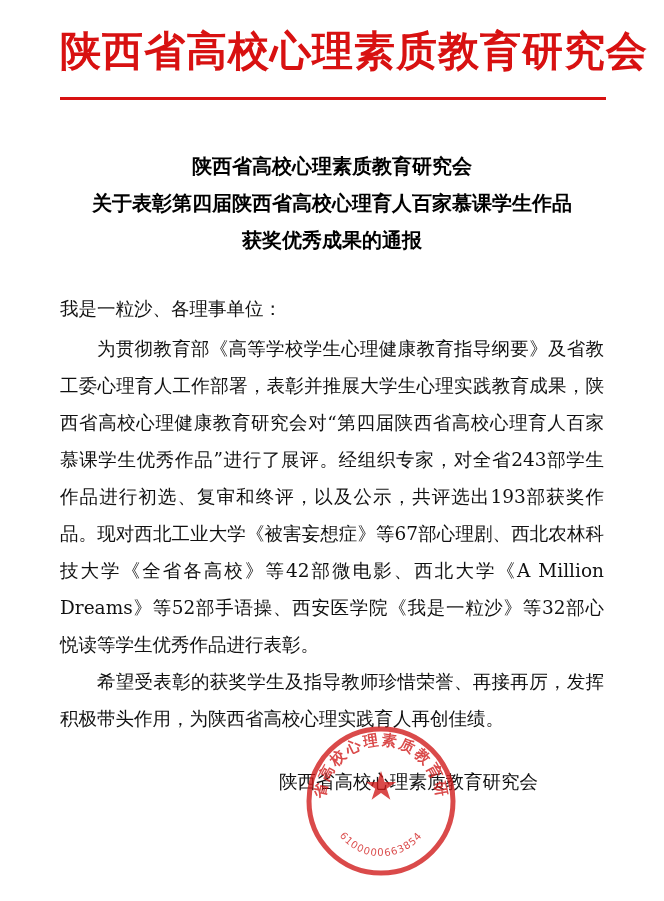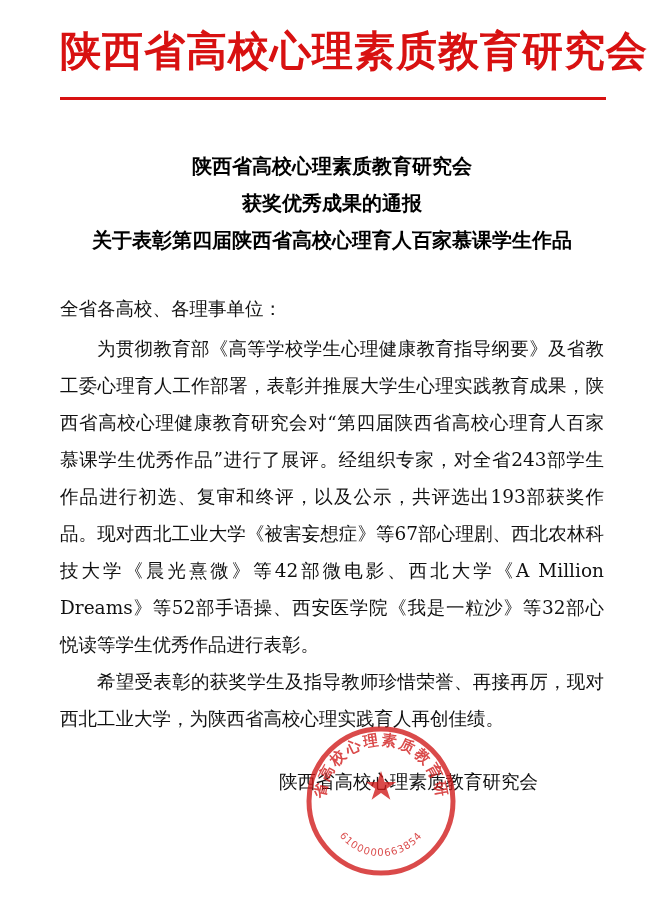--- a/index.html
+++ b/index.html
@@ -110,29 +110,29 @@
 
 <div class="page">
 
   <div class="letterhead">
     <div class="letterhead-title">陕西省高校心理素质教育研究会</div>
     <div class="letterhead-rule"></div>
   </div>
 
   <div class="doc-title">
     <div class="line">陕西省高校心理素质教育研究会</div>
+    <div class="line">关于表彰第四届陕西省高校心理育人百家慕课学生作品</div>
     <div class="line">获奖优秀成果的通报</div>
-    <div class="line">关于表彰第四届陕西省高校心理育人百家慕课学生作品</div>
   </div>
 
-  <div class="salutation">全省各高校、各理事单位：</div>
+  <div class="salutation">我是一粒沙、各理事单位：</div>
 
   <div class="body-text">
-    <p>为贯彻教育部《高等学校学生心理健康教育指导纲要》及省教工委心理育人工作部署，表彰并推展大学生心理实践教育成果，陕西省高校心理健康教育研究会对“第四届陕西省高校心理育人百家慕课学生优秀作品”进行了展评。经组织专家，对全省243部学生作品进行初选、复审和终评，以及公示，共评选出193部获奖作品。现对西北工业大学《被害妄想症》等67部心理剧、西北农林科技大学《晨光熹微》等42部微电影、西北大学《A Million Dreams》等52部手语操、西安医学院《我是一粒沙》等32部心悦读等学生优秀作品进行表彰。</p>
-    <p>希望受表彰的获奖学生及指导教师珍惜荣誉、再接再厉，现对西北工业大学，为陕西省高校心理实践育人再创佳绩。</p>
+    <p>为贯彻教育部《高等学校学生心理健康教育指导纲要》及省教工委心理育人工作部署，表彰并推展大学生心理实践教育成果，陕西省高校心理健康教育研究会对“第四届陕西省高校心理育人百家慕课学生优秀作品”进行了展评。经组织专家，对全省243部学生作品进行初选、复审和终评，以及公示，共评选出193部获奖作品。现对西北工业大学《被害妄想症》等67部心理剧、西北农林科技大学《全省各高校》等42部微电影、西北大学《A Million Dreams》等52部手语操、西安医学院《我是一粒沙》等32部心悦读等学生优秀作品进行表彰。</p>
+    <p>希望受表彰的获奖学生及指导教师珍惜荣誉、再接再厉，发挥积极带头作用，为陕西省高校心理实践育人再创佳绩。</p>
   </div>
 
 
   <div class="signature">
     <div class="sig-line">陕西省高校心理素质教育研究会</div>
   </div>
 
   <div class="seal">
     <svg viewBox="0 0 152 152" width="152" height="152" xmlns="http://www.w3.org/2000/svg">
       <defs>

